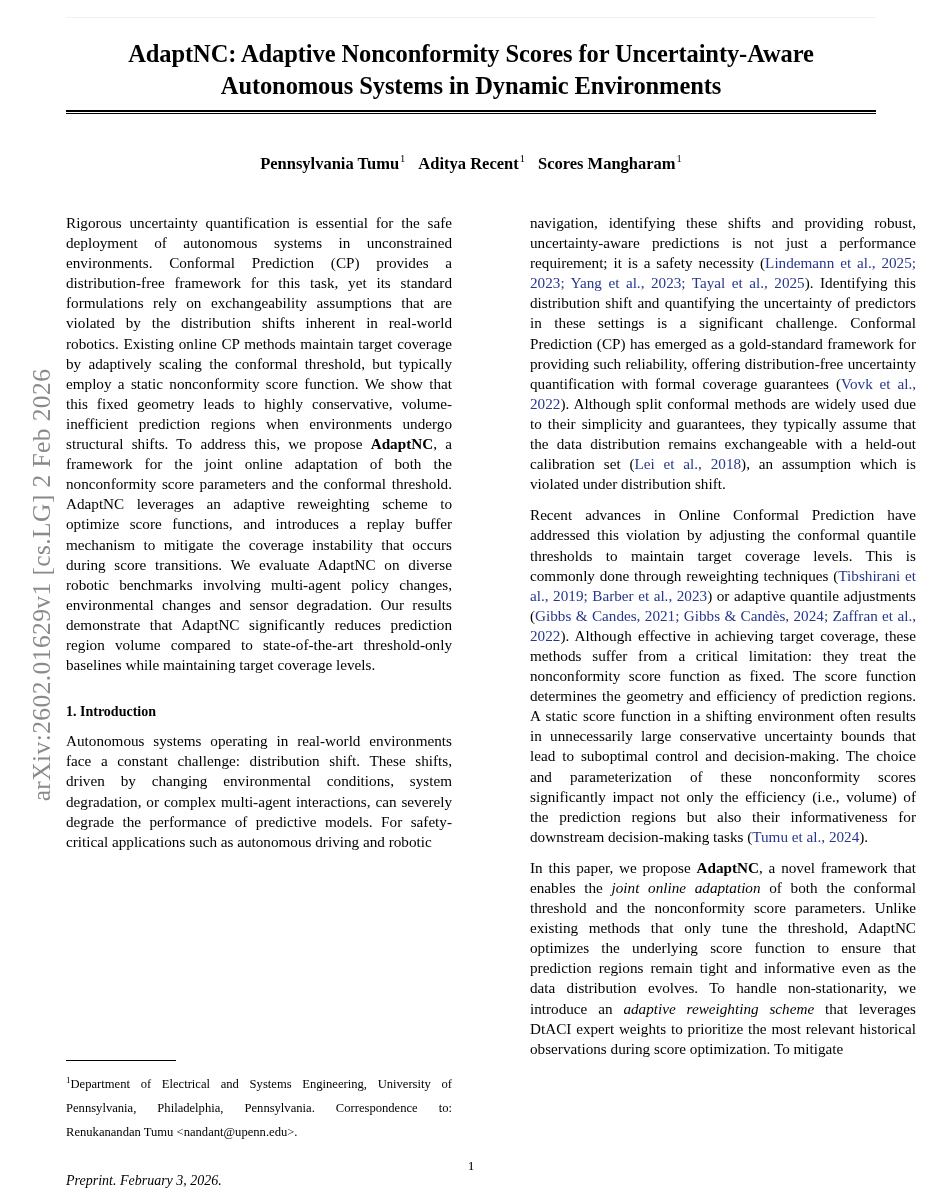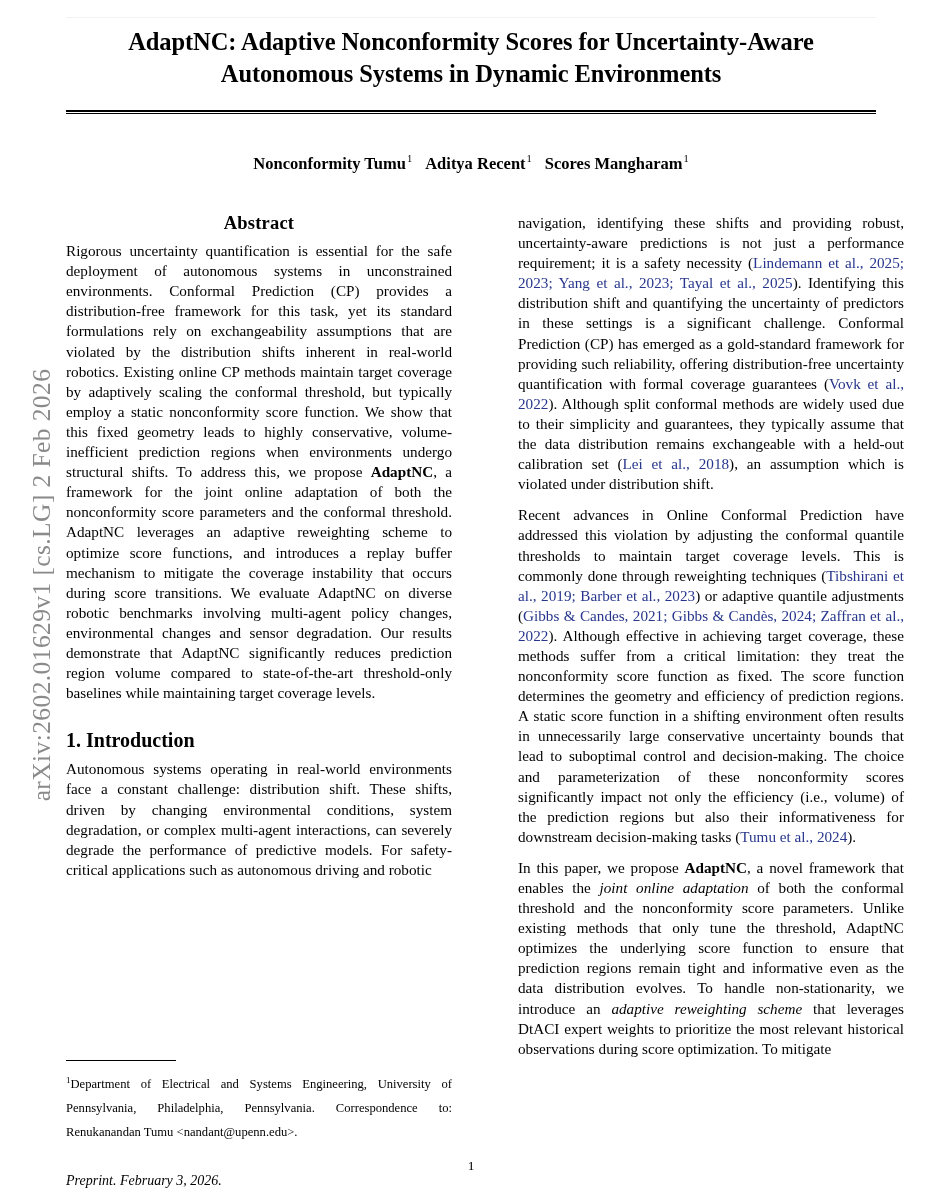--- a/index.html
+++ b/index.html
@@ -53,21 +53,21 @@
     left: 0;
     top: 26px;
     width: 810px;
     text-align: center;
   }
   .paper-title {
     font-size: 24.5px;
     font-weight: bold;
     line-height: 32px;
     letter-spacing: -0.1px;
-    margin: 0;
+    margin: 12px;
   }
 
   .rule-double {
     position: absolute;
     left: 0;
     top: 110px;
     width: 810px;
   }
   .rule-double .r1 { height: 2px; background: #000; }
   .rule-double .r2 { height: 1px; background: #000; margin-top: 1px; }
@@ -94,38 +94,38 @@
     position: absolute;
     top: 213px;
     width: 386px;
     font-size: 15.2px;
     line-height: 20.1px;
     text-align: justify;
     text-justify: inter-word;
     hyphens: manual;
   }
   .col-left  { left: 0px; }
-  .col-right { left: 452px; }
+  .col-right { left: 464px; }
 
   .abstract-head {
     text-align: center;
     font-size: 18.5px;
     font-weight: bold;
     margin: 0 0 8px 0;
     letter-spacing: 0.2px;
   }
 
   .col p {
     margin: 0 0 11px 0;
     text-align: justify;
   }
   .col p.tight { margin-bottom: 0; }
 
   h2.section {
-    font-size: 20px;
+    font-size: 14px;
     font-weight: bold;
     margin: 27px 0 9px 0;
     text-align: left;
   }
 
   b, strong { font-weight: bold; }
   i, em { font-style: italic; }
 
   .cite { color: #27368c; }
 
@@ -179,25 +179,24 @@
   <div class="title-block">
     <h1 class="paper-title">AdaptNC: Adaptive Nonconformity Scores for Uncertainty-Aware Autonomous Systems in Dynamic Environments</h1>
   </div>
 
   <div class="rule-double">
     <div class="r1"></div>
     <div class="r2"></div>
   </div>
 
   <div class="authors">
-    <span><span>Nonconformity Tumu</span><sup>1</sup></span><span class="gap"></span><span><span>Aditya Recent</span><sup>1</sup></span><span class="gap"></span><span><span>Scores Mangharam</span><sup>1</sup></span>
+    <span><span>Pennsylvania Tumu</span><sup>1</sup></span><span class="gap"></span><span><span>Aditya Recent</span><sup>1</sup></span><span class="gap"></span><span><span>Scores Mangharam</span><sup>1</sup></span>
   </div>
 
   <div class="col col-left">
-    <div class="abstract-head">Abstract</div>
     <p><span>Rigorous uncertainty quantification is essential for the safe deployment of autonomous systems in unconstrained environments. Conformal Prediction (CP) provides a distribution-free framework for this task, yet its standard formulations rely on exchangeability assumptions that are violated by the distribution shifts inherent in real-world robotics. Existing online CP methods maintain target coverage by adaptively scaling the conformal threshold, but typically employ a static nonconformity score function. We show that this fixed geometry leads to highly conservative, volume-inefficient prediction regions when environments undergo structural shifts. To address this, we propose </span><b>AdaptNC</b><span>, a framework for the joint online adaptation of both the nonconformity score parameters and the conformal threshold. AdaptNC leverages an adaptive reweighting scheme to optimize score functions, and introduces a replay buffer mechanism to mitigate the coverage instability that occurs during score transitions. We evaluate AdaptNC on diverse robotic benchmarks involving multi-agent policy changes, environmental changes and sensor degradation. Our results demonstrate that AdaptNC significantly reduces prediction region volume compared to state-of-the-art threshold-only baselines while maintaining target coverage levels.</span></p>
 
     <h2 class="section">1. Introduction</h2>
     <p class="tight">Autonomous systems operating in real-world environments face a constant challenge: distribution shift. These shifts, driven by changing environmental conditions, system degradation, or complex multi-agent interactions, can severely degrade the performance of predictive models. For safety-critical applications such as autonomous driving and robotic</p>
   </div>
 
   <div class="col col-right">
     <p><span>navigation, identifying these shifts and providing robust, uncertainty-aware predictions is not just a performance requirement; it is a safety necessity (</span><span class="cite">Lindemann et al., 2025; 2023; Yang et al., 2023; Tayal et al., 2025</span><span>). Identifying this distribution shift and quantifying the uncertainty of predictors in these settings is a significant challenge. Conformal Prediction (CP) has emerged as a gold-standard framework for providing such reliability, offering distribution-free uncertainty quantification with formal coverage guarantees (</span><span class="cite">Vovk et al., 2022</span><span>). Although split conformal methods are widely used due to their simplicity and guarantees, they typically assume that the data distribution remains exchangeable with a held-out calibration set (</span><span class="cite">Lei et al., 2018</span><span>), an assumption which is violated under distribution shift.</span></p>
 
     <p><span>Recent advances in Online Conformal Prediction have addressed this violation by adjusting the conformal quantile thresholds to maintain target coverage levels. This is commonly done through reweighting techniques (</span><span class="cite">Tibshirani et al., 2019; Barber et al., 2023</span><span>) or adaptive quantile adjustments (</span><span class="cite">Gibbs &amp; Candes, 2021; Gibbs &amp; Candès, 2024; Zaffran et al., 2022</span><span>). Although effective in achieving target coverage, these methods suffer from a critical limitation: they treat the nonconformity score function as fixed. The score function determines the geometry and efficiency of prediction regions. A static score function in a shifting environment often results in unnecessarily large conservative uncertainty bounds that lead to suboptimal control and decision-making. The choice and parameterization of these nonconformity scores significantly impact not only the efficiency (i.e., volume) of the prediction regions but also their informativeness for downstream decision-making tasks (</span><span class="cite">Tumu et al., 2024</span><span>).</span></p>

